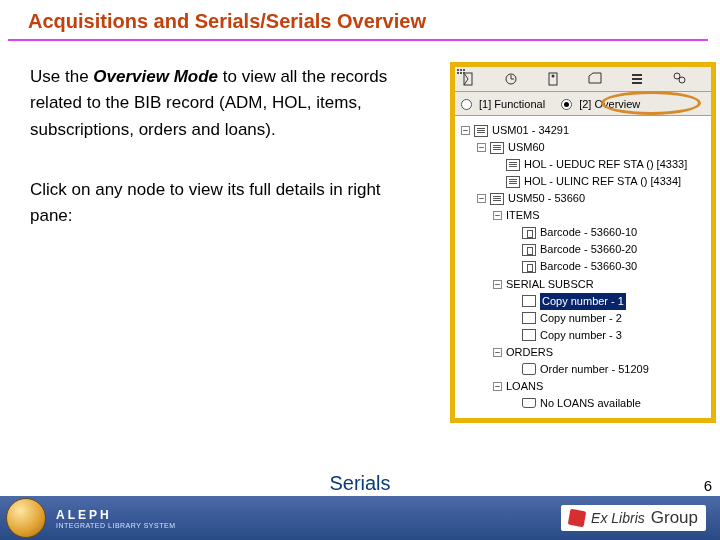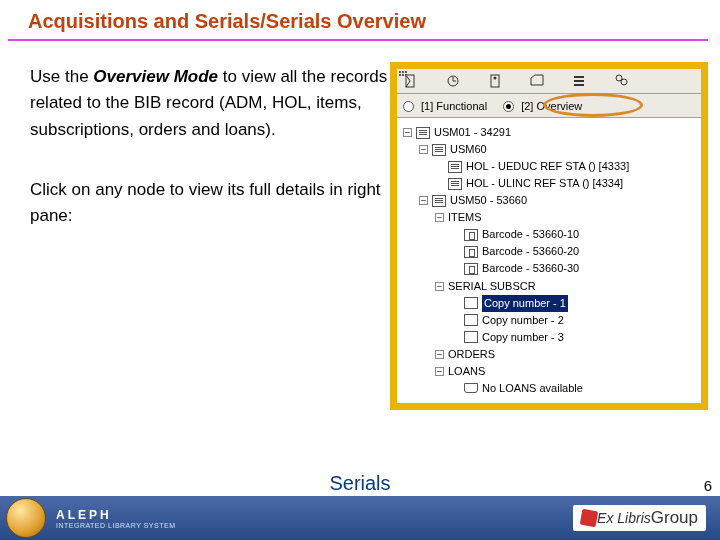--- a/index.html
+++ b/index.html
@@ -29,24 +29,24 @@
     line-height: 1.55;
     color: #000;
   }
   .bodytext .emph { font-style: italic; font-weight: bold; }
   .bodytext .para2 { margin-top: 34px; }
 
   
   .panel {
     position: absolute;
     top: 62px;
-    right: 12px;
-    width: 318px;
+    right: 4px;
+    width: 266px;
     background: #fff;
-    border: 7px solid #eab308;
+    border: 5px solid #eab308;
     font-family: Tahoma, Arial, sans-serif;
     font-size: 11px;
   }
   .toolbar {
     background: #eceae3;
     border-bottom: 1px solid #a0a0a0;
     padding: 4px 6px;
     display: flex;
     gap: 26px;
   }
@@ -128,21 +128,21 @@
   }
   .footer .aleph .small{
     color:#cfe0ff;font-size:7px;letter-spacing:0.5px;
   }
   .footer .serials{
     position:absolute;left:50%;transform:translateX(-50%);
     top:-24px;color:#0a3a7a;font-size:20px;
   }
   .footer .exl{
     margin-left:auto;margin-right:14px;
-    display:flex;align-items:center;
+    display:flex;align-items:center;gap:6px;
     background:#fff;border-radius:2px;padding:3px 8px;
   }
   .footer .exl .sw{width:16px;height:16px;background:#d62f2f;transform:rotate(10deg);border-radius:2px;}
   .footer .exl .t1{font-style:italic;color:#333;font-size:14px;}
   .footer .exl .t2{color:#333;font-size:17px;}
   .pagenum{
     position:absolute;right:8px;bottom:46px;font-size:15px;color:#000;
   }
 </style>
 </head>
@@ -271,20 +271,25 @@
       </div>
     <div class="node ind3">
         <span class="exp blank"></span>
         <span class="picon psub"></span>
         <span>Copy number - 3</span>
       </div>
     <div class="node ind2">
         <span class="exp">−</span>
         <span class="nolabel">ORDERS</span>
       </div>
+    <div class="node ind3">
+        <span class="exp blank"></span>
+        <span class="picon pord"></span>
+        <span>Order number - 51209</span>
+      </div>
     <div class="node ind2">
         <span class="exp">−</span>
         <span class="nolabel">LOANS</span>
       </div>
     <div class="node ind3">
         <span class="exp blank"></span>
         <span class="picon pbin"></span>
         <span>No LOANS available</span>
       </div>
   </div>

